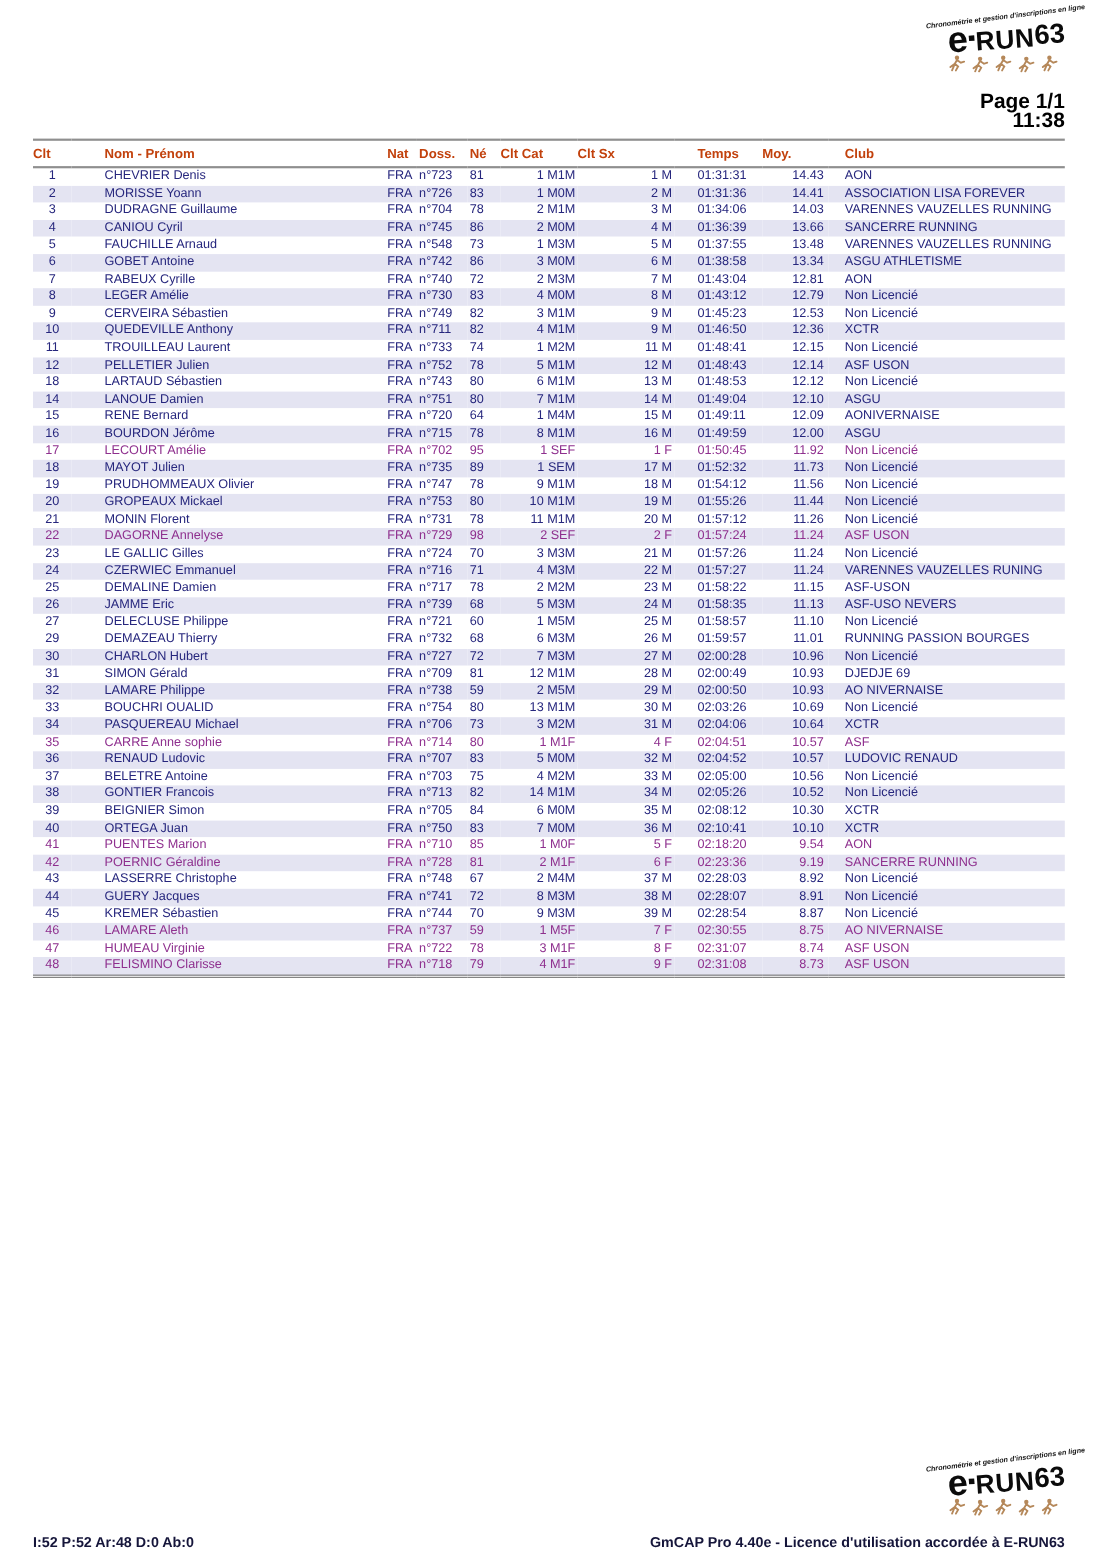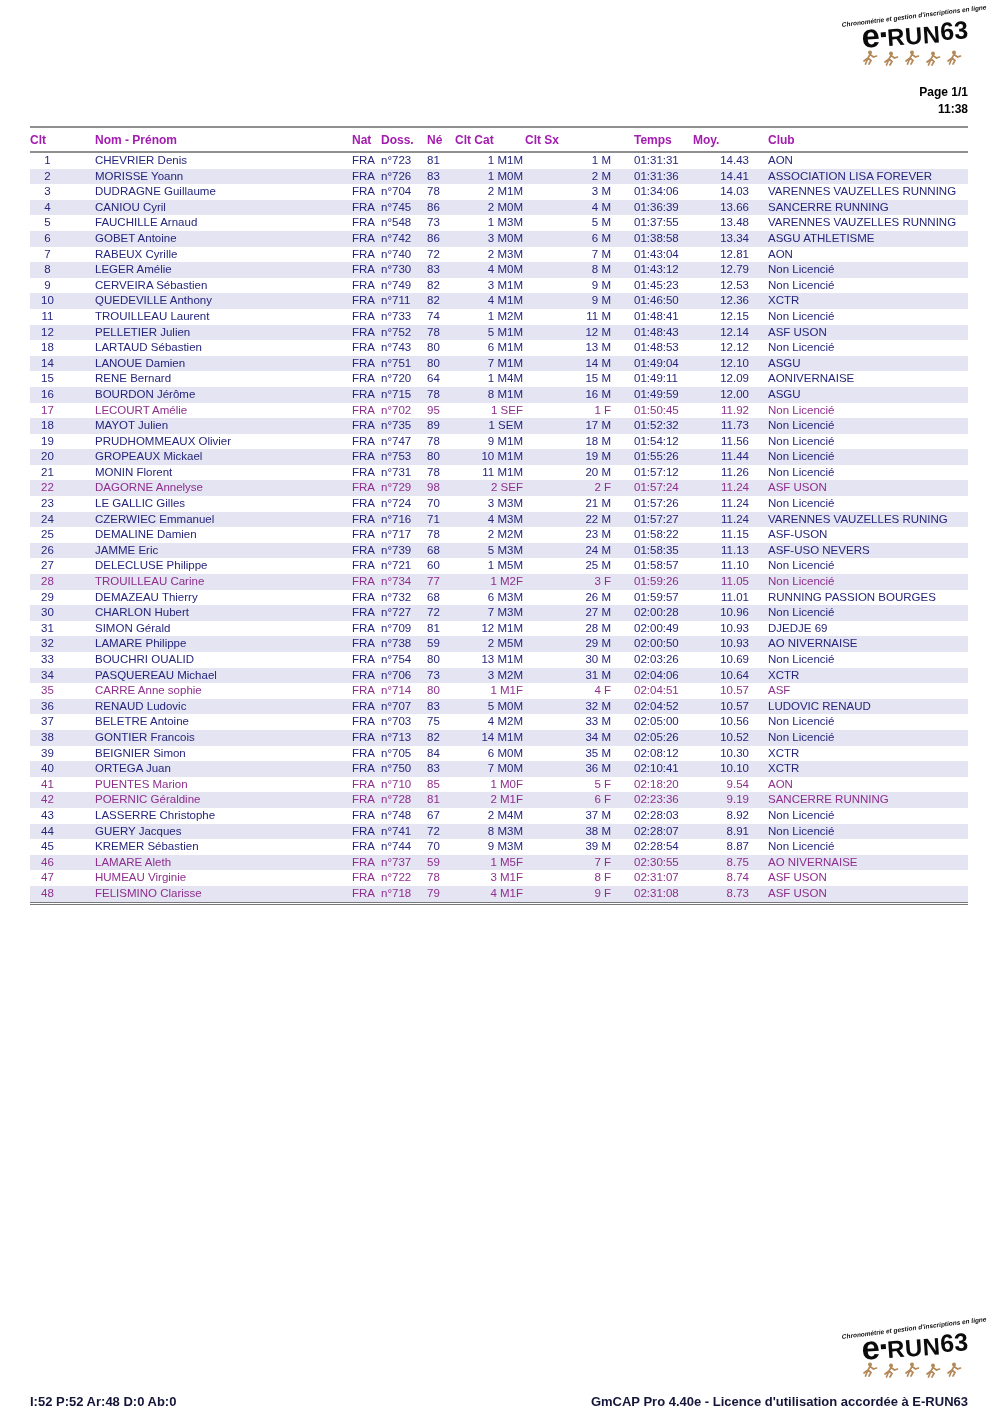--- a/index.html
+++ b/index.html
@@ -19,29 +19,29 @@
   .brand-e { font-size:33px; font-weight:900; }
   .brand-dot { display:inline-block; width:5px; height:5px; background:#0b0b0b; margin:0 1px; vertical-align:9px; }
   .brand-run { font-size:24px; font-weight:900; letter-spacing:0.5px; }
   .brand-63 { font-size:25px; font-weight:900; vertical-align:2px; }
   .runners { margin-top:-4px; }
 
   
   .title-block { position:absolute; left:30px; top:84px; color:#000; }
   .title1 { font-size:13.5px; font-weight:bold; white-space:pre; }
   .title2 { font-size:13.5px; font-weight:bold; white-space:pre; margin-top:2px; }
-  .page-info { position:absolute; right:32px; top:84px; text-align:right; font-size:12px; font-weight:bold; color:#000; line-height:17px; }
+  .page-info { position:absolute; right:32px; top:84px; text-align:right; font-size:19px; font-weight:bold; color:#000; line-height:17px; }
 
   
   table.results {
     position:absolute; left:30px; top:126px; width:938px;
     border-collapse:collapse; table-layout:fixed; font-size:11.5px;
   }
   table.results th {
-    font-size:12px; font-weight:bold; color:#a21caf; text-align:left;
+    font-size:12px; font-weight:bold; color:#c2410c; text-align:left;
     border-top:2px solid var(--line); border-bottom:2px solid var(--line);
     height:23px; padding:0; vertical-align:middle; white-space:nowrap;
   }
   table.results td {
     height:15.6px; line-height:15.6px; padding:0; color:var(--male);
     white-space:nowrap; overflow:visible; vertical-align:middle;
   }
   tr.alt td { background:var(--altbg); }
   tr.female td { color:var(--female); }
   tbody tr:last-child td { border-bottom:3px double #777; }
@@ -453,32 +453,20 @@
       <td class="c-name">DELECLUSE Philippe</td>
       <td class="c-nat">FRA</td>
       <td class="c-doss">n°721</td>
       <td class="c-ne">60</td>
       <td class="c-cat">1 M5M</td>
       <td class="c-sx">25 M</td>
       <td class="c-temps">01:58:57</td>
       <td class="c-moy">11.10</td>
       <td class="c-club">Non Licencié</td>
     </tr>
-        <tr class="alt female">
-      <td class="c-clt">28</td>
-      <td class="c-name">TROUILLEAU Carine</td>
-      <td class="c-nat">FRA</td>
-      <td class="c-doss">n°734</td>
-      <td class="c-ne">77</td>
-      <td class="c-cat">1 M2F</td>
-      <td class="c-sx">3 F</td>
-      <td class="c-temps">01:59:26</td>
-      <td class="c-moy">11.05</td>
-      <td class="c-club">Non Licencié</td>
-    </tr>
         <tr>
       <td class="c-clt">29</td>
       <td class="c-name">DEMAZEAU Thierry</td>
       <td class="c-nat">FRA</td>
       <td class="c-doss">n°732</td>
       <td class="c-ne">68</td>
       <td class="c-cat">6 M3M</td>
       <td class="c-sx">26 M</td>
       <td class="c-temps">01:59:57</td>
       <td class="c-moy">11.01</td>

